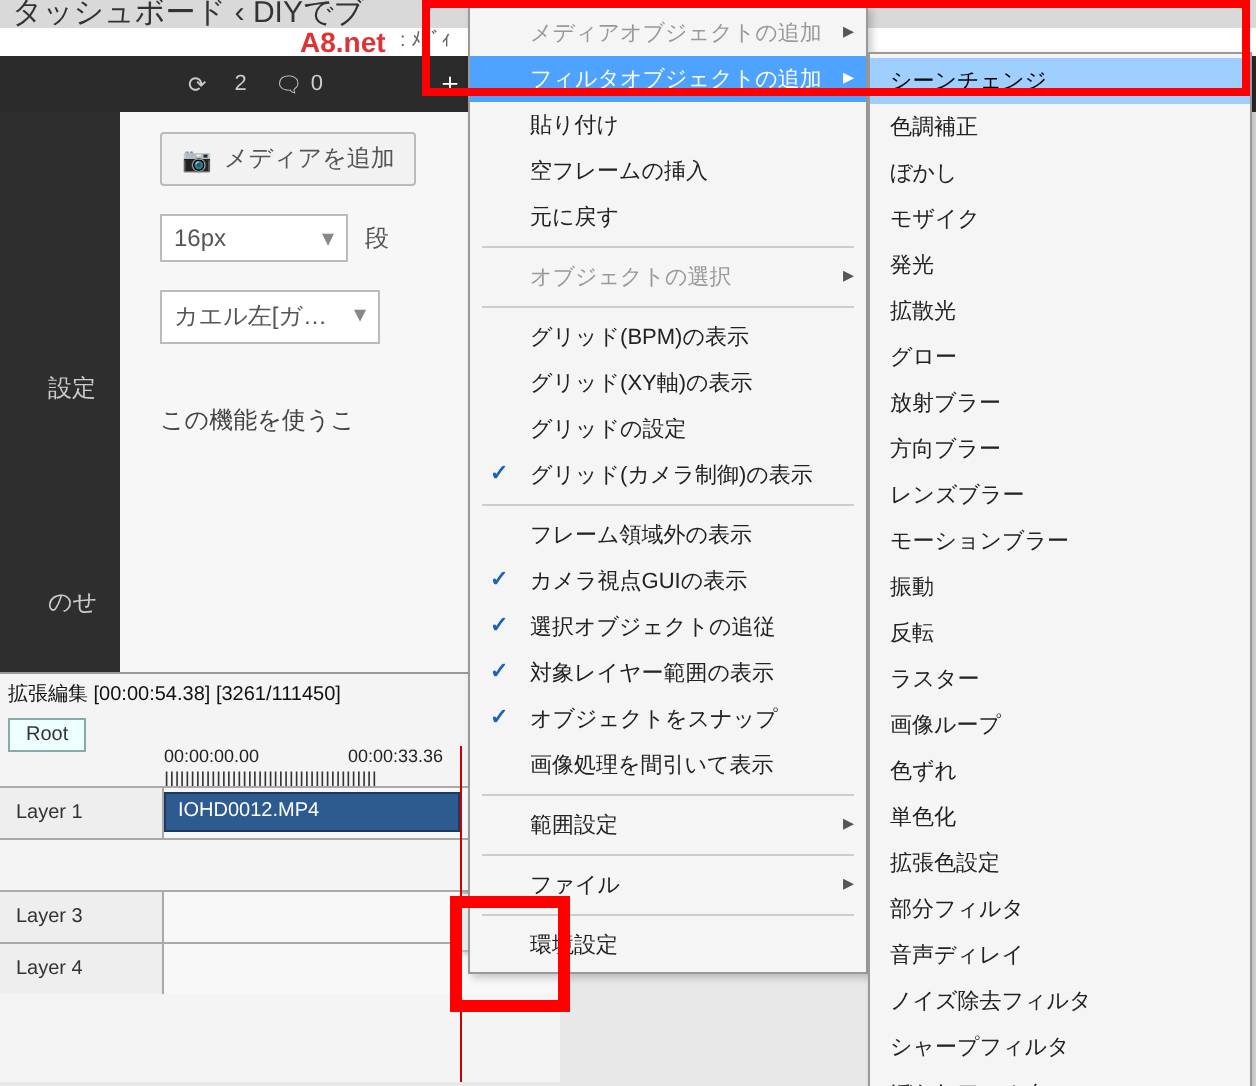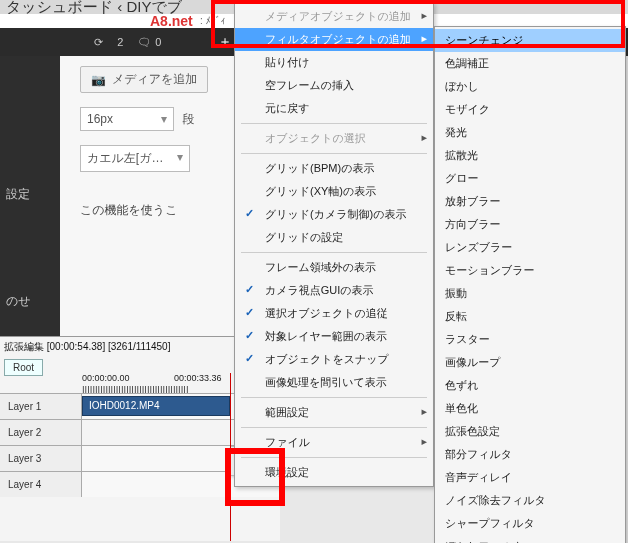--- a/index.html
+++ b/index.html
@@ -9,21 +9,21 @@
 
   .a8-bar { position: absolute; top: 14px; left: 0; right: 0; height: 14px; background: #fff; font-size: 10px; line-height: 14px; }
   .a8-logo { position: absolute; left: 150px; top: 0; color: #d33; font-weight: bold; font-size: 14px; }
   .a8-text { position: absolute; left: 200px; top: 0; color: #666; font-size: 10px; }
 
   .dark-bar { position: absolute; top: 28px; left: 0; right: 0; height: 28px; background: #2b2b2b; color: #ccc; font-size: 11px; display: flex; align-items: center; padding: 0 10px; gap: 14px; }
   .dark-bar .badge { display: inline-flex; align-items: center; gap: 4px; }
 
   .dark-orange { position: absolute; top: 28px; left: 0; width: 70px; height: 28px; background: #d9534f; color: #fff; font-size: 11px; display: flex; align-items: center; justify-content: center; }
 
-  .left-dark { position: absolute; top: 56px; left: 0; width: 60px; height: 280px; background: #2e2e2e; color: #ccc; font-size: 12px; padding-top: 130px; padding-left: 6px; }
+  .left-dark { position: absolute; top: 56px; left: 0; width: 60px; height: 280px; background: #2e2e2e; color: #ccc; font-size: 12px; padding-top: 130px; padding-left: 24px; }
 
   .content-bg { position: absolute; top: 56px; left: 60px; width: 180px; height: 280px; background: #f7f7f7; padding: 10px 0 0 20px; }
   .btn-media { display: inline-flex; align-items: center; gap: 6px; border: 1px solid #bbb; background: #f2f2f2; padding: 4px 10px; font-size: 12px; color: #555; border-radius: 2px; }
   .select { display: inline-block; width: 94px; border: 1px solid #bbb; background: #fff; padding: 4px 6px; font-size: 12px; color: #555; margin-top: 14px; margin-right: 4px; }
   .select::after { content: "▾"; float: right; color: #888; }
   .content-text { font-size: 12px; color: #444; margin-top: 30px; }
 
   .highlight-box1 { position: absolute; top: 0px; left: 211px; width: 414px; height: 48px; border: 4px solid #f00; z-index: 60; pointer-events: none; }
   .highlight-box2 { position: absolute; top: 448px; left: 225px; width: 60px; height: 58px; border: 6px solid #f00; z-index: 60; pointer-events: none; }
 
@@ -103,21 +103,20 @@
     <div class="ticks">|||||||||||||||||||||||||||||||||||||||||</div>
   </div>
   <div class="tl-layers">
     <div class="tl-row">
       <div class="tl-label">Layer 1</div>
       <div class="tl-track">
         <div class="clip-video">IOHD0012.MP4</div>
       </div>
     </div>
     <div class="tl-row">
-      <div class="tl-label">Layer 2</div>
     </div>
     <div class="tl-row">
       <div class="tl-label">Layer 3</div>
       <div class="tl-track"></div>
     </div>
     <div class="tl-row">
       <div class="tl-label">Layer 4</div>
       <div class="tl-track"></div>
     </div>
   </div>
@@ -129,22 +128,22 @@
     <div class="item arrow disabled">メディアオブジェクトの追加</div>
     <div class="item arrow hi">フィルタオブジェクトの追加</div>
     <div class="item">貼り付け</div>
     <div class="item">空フレームの挿入</div>
     <div class="item">元に戻す</div>
     <div class="sep"></div>
     <div class="item arrow disabled">オブジェクトの選択</div>
     <div class="sep"></div>
     <div class="item">グリッド(BPM)の表示</div>
     <div class="item">グリッド(XY軸)の表示</div>
+    <div class="item">グリッドの設定</div>
     <div class="item check">グリッド(カメラ制御)の表示</div>
-    <div class="item">グリッドの設定</div>
     <div class="sep"></div>
     <div class="item">フレーム領域外の表示</div>
     <div class="item check">カメラ視点GUIの表示</div>
     <div class="item check">選択オブジェクトの追従</div>
     <div class="item check">対象レイヤー範囲の表示</div>
     <div class="item check">オブジェクトをスナップ</div>
     <div class="item">画像処理を間引いて表示</div>
     <div class="sep"></div>
     <div class="item arrow">範囲設定</div>
     <div class="sep"></div>

